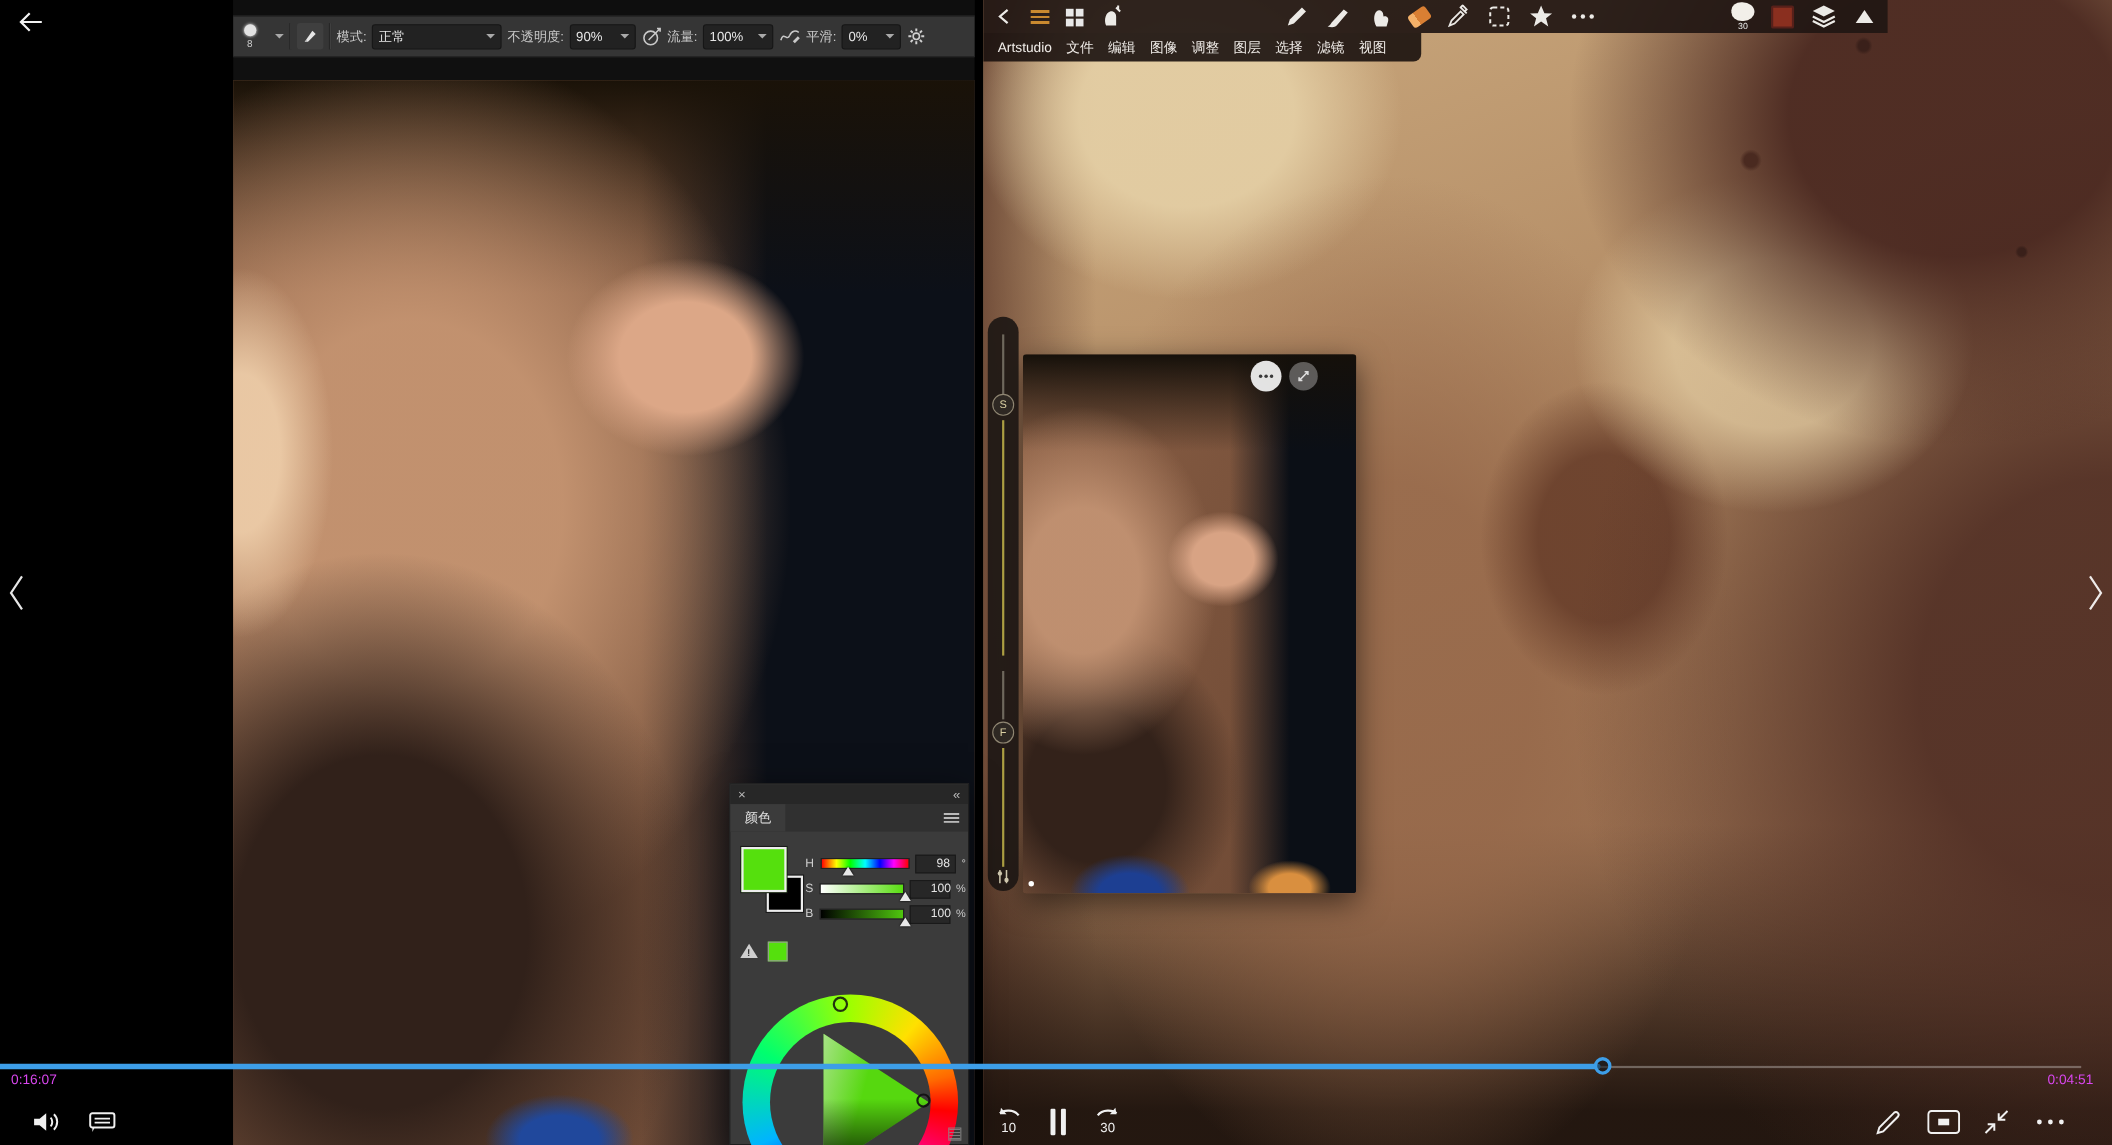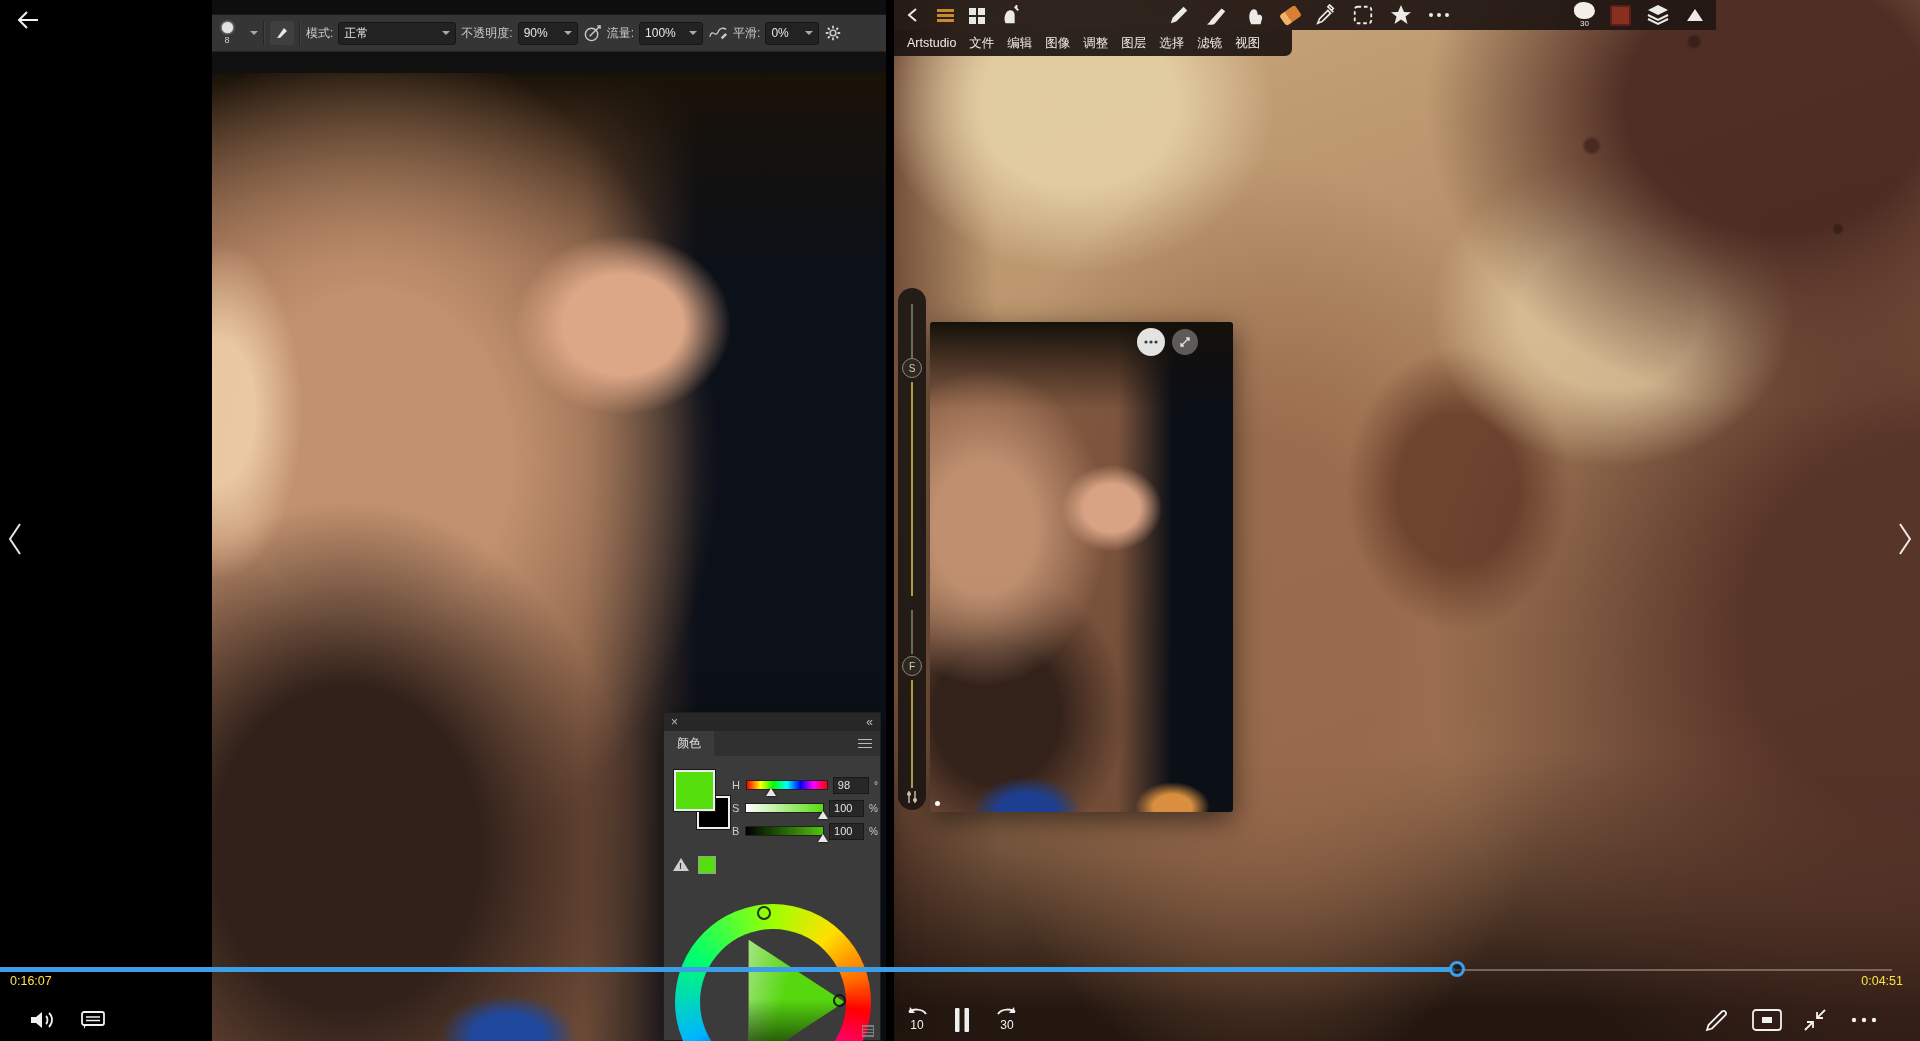--- a/index.html
+++ b/index.html
@@ -65,21 +65,21 @@
   .cp-row{position:absolute;left:68px;width:146px;height:18px;display:flex;align-items:center;gap:5px;}
   .cp-l{font-size:11px;color:#cdcdcd;width:9px;}
   .cp-bar{position:relative;width:84px;height:10px;border:1px solid #202020;box-sizing:border-box;}
   .bar-h{background:linear-gradient(90deg,#f00,#ff0 17%,#0f0 33%,#0ff 50%,#00f 67%,#f0f 83%,#f00);}
   .bar-s{background:linear-gradient(90deg,#fff,#58dd10);}
   .bar-b{background:linear-gradient(90deg,#000,#4fc60e);}
   .cp-hd{position:absolute;bottom:-7px;width:0;height:0;border-left:5px solid transparent;
       border-right:5px solid transparent;border-bottom:8px solid #e8e8e8;
       filter:drop-shadow(0 0 1px #000);}
   .cp-val{width:37px;height:17px;background:#272727;border:1px solid #191919;font-size:11px;
-      color:#e4e4e4;display:flex;align-items:center;padding-left:4px;box-sizing:border-box;}
+      color:#e4e4e4;display:flex;align-items:center;padding-left:18px;box-sizing:border-box;}
   .cp-u{font-size:10px;color:#c7c7c7;}
   .cp-wheel{position:absolute;left:11px;top:148px;width:196px;height:196px;}
   .wring{position:absolute;left:0;top:0;width:196px;height:196px;border-radius:50%;
       background:conic-gradient(from 0deg,#9eff00,#ffe000 40deg,#ff6a00 75deg,#ff0000 95deg,
         #ff00a8 135deg,#7a00ff 170deg,#0011ff 205deg,#00b4ff 245deg,#00ff6e 300deg,#9eff00 360deg);}
   .whole{position:absolute;left:25px;top:25px;width:146px;height:146px;border-radius:50%;background:#3b3b3b;}
   .wtri{position:absolute;left:22px;top:22px;width:152px;height:152px;
       clip-path:polygon(34% 9%, 97% 50%, 34% 91%);
       background:linear-gradient(to bottom, rgba(0,0,0,0) 48%, rgba(0,0,0,.92) 94%),
                  linear-gradient(105deg, #ececec 6%, rgba(236,236,236,0) 55%),#56d80f;}
@@ -146,21 +146,21 @@
   .mw-dots{left:207px;background:rgba(238,238,238,.95);}
   .mw-alt{left:242px;width:26px;height:26px;top:7px;background:rgba(215,215,215,.38);}
   .mw-pin{position:absolute;left:5px;bottom:6px;width:5px;height:5px;border-radius:50%;background:#fff;}
 
   
   .ov{z-index:50;}
   .ptrack{position:absolute;left:0;top:969px;width:1892px;height:2px;background:rgba(255,255,255,.3);z-index:48;}
   .pfill{position:absolute;left:0;top:967px;height:5px;background:#3d9ee8;border-radius:0 3px 3px 0;z-index:49;}
   .pknob{position:absolute;top:961px;width:16px;height:16px;border-radius:50%;
       border:3px solid #3d9ee8;background:rgba(12,20,28,.55);box-sizing:border-box;z-index:50;}
-  .time{position:absolute;top:974px;font-size:12.5px;color:#fde047;z-index:50;}
+  .time{position:absolute;top:974px;font-size:12.5px;color:#d946ef;z-index:50;}
   .ctl{position:absolute;z-index:60;display:flex;align-items:center;justify-content:center;}
   svg{display:block;}
 </style>
 </head>
 <body>
 
 <div class="stage">
 
   <div class="ps-pane">
     <div class="ps-topstrip"></div>

